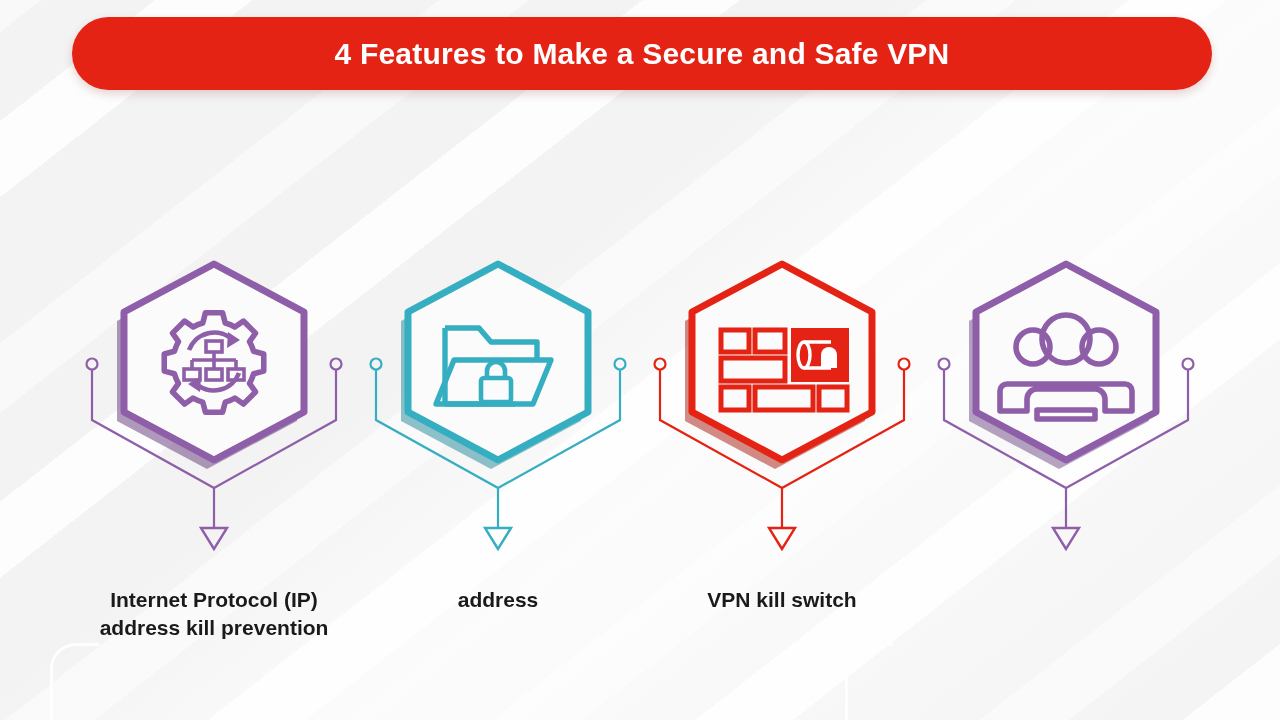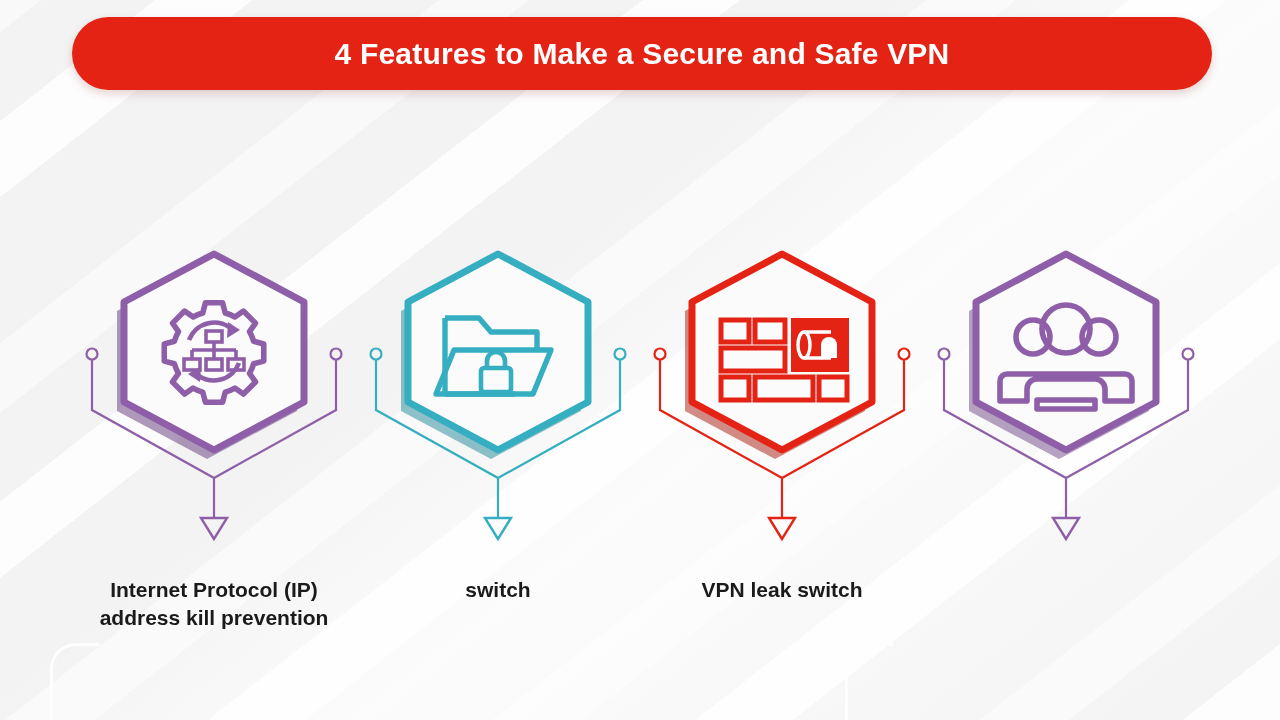--- a/index.html
+++ b/index.html
@@ -87,21 +87,21 @@
     font-weight: bold;
     letter-spacing: 0.2px;
     font-family: "Liberation Sans", sans-serif;
     white-space: nowrap;
   }
 
   
   .features {
     position: absolute;
     left: 0;
-    top: 242px;
+    top: 252px;
     width: 1280px;
     height: 420px;
     display: flex;
     justify-content: space-between;
     padding: 0 85px;
     box-sizing: border-box;
   }
   .feature {
     position: relative;
     width: 258px;
@@ -217,21 +217,21 @@
             <path d="M76,76 v76"></path>
             <path d="M85,108 h97 l-18,44 h-97 z"></path>
             <path d="M76,152 h70"></path>
           </g>
           <g fill="none" stroke="#34aec0" stroke-width="4.6" stroke-linejoin="round">
             <rect x="112" y="126" width="30" height="24" rx="3"></rect>
             <path d="M118,126 v-7 a9,9 0 0 1 18,0 v7"></path>
           </g>
         </svg>
         <div class="feature-label">
-          <div>switch</div>
+          <div>address</div>
         </div>
       </div>
     </div>
 
     <div class="feature">
       <div class="hex-wrap">
         <svg class="hex-svg" viewBox="0 0 258 320">
           <g fill="none" stroke="#e42314" stroke-width="2.2">
             <circle cx="7" cy="112" r="5.5"></circle>
             <path d="M7 117.5 V168 L129 236 L129 276"></path>
@@ -252,21 +252,21 @@
           </g>
 
           <g>
             <rect x="138" y="76" width="58" height="54" fill="#e42314"></rect>
             <ellipse cx="151" cy="103" rx="6" ry="13" fill="none" stroke="#ffffff" stroke-width="3.4"></ellipse>
             <path d="M151,90 H178 M151,116 H178" stroke="#ffffff" stroke-width="3.4" fill="none"></path>
             <path d="M168,116 v-13 a8,8 0 0 1 16,0 v13 z" fill="#ffffff"></path>
           </g>
         </svg>
         <div class="feature-label">
-          <div>VPN leak switch</div>
+          <div>VPN kill switch</div>
           <div></div>
         </div>
       </div>
     </div>
 
     <div class="feature">
       <div class="hex-wrap">
         <svg class="hex-svg" viewBox="0 0 258 320">
           <g fill="none" stroke="#8e5fa8" stroke-width="2.2">
             <circle cx="7" cy="112" r="5.5"></circle>

